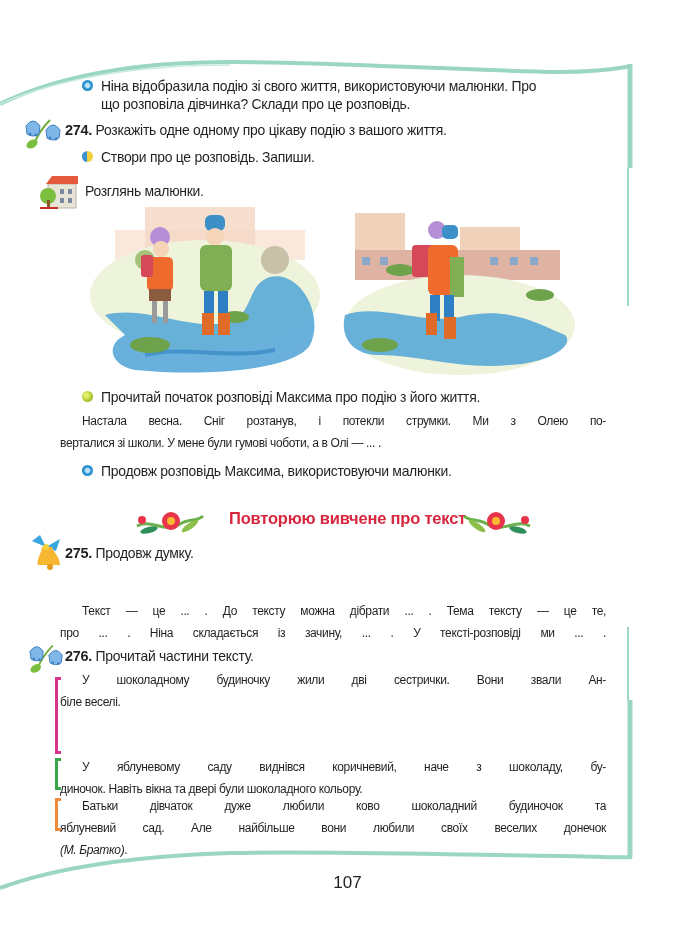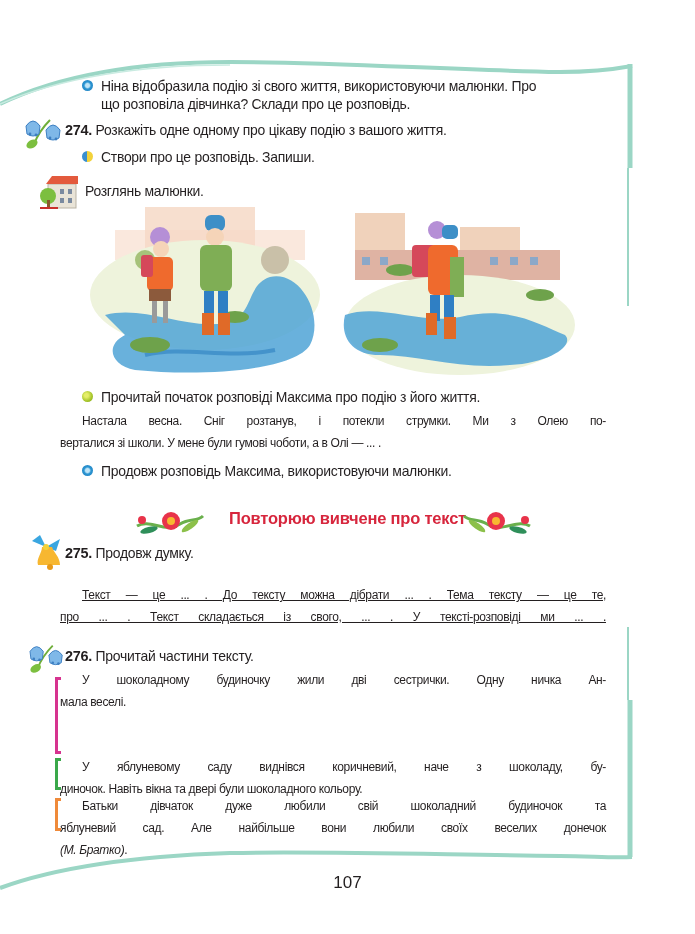--- a/index.html
+++ b/index.html
@@ -171,52 +171,52 @@
   <path d="M34 6 L 20 14 L 30 18 Z" fill="#3aa6e0"></path>
   <path d="M16 14 C 16 20, 10 26, 12 32 L 34 32 C 34 24, 28 20, 26 14 Z" fill="#f7b731"></path>
   <circle cx="24" cy="34" r="3" fill="#e89a1a"></circle>
   <circle cx="20" cy="14" r="3" fill="#f2d23b"></circle>
 </svg>
 <div class="abs t-small" style="left:65px; top:542px;">
   <span class="num">275.</span>
   <span>Продовж думку.</span>
 </div>
 
-<div class="para" style="left:60px; top:584px; width:546px;text-decoration:underline;">
+<div class="para" style="left:60px; top:600px; width:546px;">
   <span class="line" style="text-indent:22px;">Текст — це ... . До тексту можна дібрати ... . Тема тексту — це те,</span>
-  <span class="line">про ... . Текст складається із свого, ... . У тексті-розповіді ми ... .</span>
+  <span class="line">про ... . Ніна складається із зачину, ... . У тексті-розповіді ми ... .</span>
 </div>
 
 <svg class="abs" style="left:28px; top:640px;" width="40" height="36" viewBox="0 0 42 38">
   <path d="M10 30 C 14 20, 20 12, 26 6" stroke="#6fae3a" stroke-width="2" fill="none"></path>
   <ellipse cx="8" cy="30" rx="6" ry="4" fill="#7cbf3f" transform="rotate(-30 8 30)"></ellipse>
   <path d="M2 12 Q 9 2 16 12 L 15 20 Q 9 24 3 20 Z" fill="#7fb8e8" stroke="#3d7fc2" stroke-width="1"></path>
   <path d="M22 16 Q 29 6 36 16 L 35 24 Q 29 28 23 24 Z" fill="#7fb8e8" stroke="#3d7fc2" stroke-width="1"></path>
   <circle cx="6" cy="20" r="1.4" fill="#3d7fc2"></circle>
     <circle cx="12" cy="21" r="1.4" fill="#3d7fc2"></circle>
   <circle cx="26" cy="24" r="1.4" fill="#3d7fc2"></circle>
     <circle cx="32" cy="25" r="1.4" fill="#3d7fc2"></circle>
 </svg>
 <div class="abs t-small" style="left:65px; top:645px;">
   <span class="num">276.</span>
   <span>Прочитай частини тексту.</span>
 </div>
 
 <div class="bracket" style="left:55px; top:677px; height:77px; border-color:#d6338f;"></div>
 <div class="para" style="left:60px; top:669px; width:546px;">
-  <span class="line" style="text-indent:22px;">У шоколадному будиночку жили дві сестрички. Одну ничка Ан-</span>
-  <span class="line last">мала веселі.</span>
+  <span class="line" style="text-indent:22px;">У шоколадному будиночку жили дві сестрички. Вони звали Ан-</span>
+  <span class="line last">біле веселі.</span>
 </div>
 
 <div class="bracket" style="left:55px; top:758px; height:32px; border-color:#3aa84a;"></div>
 <div class="para" style="left:60px; top:756px; width:546px;">
   <span class="line" style="text-indent:22px;">У яблуневому саду виднівся коричневий, наче з шоколаду, бу-</span>
   <span class="line last">диночок. Навіть вікна та двері були шоколадного кольору.</span>
 </div>
 
 <div class="bracket" style="left:55px; top:798px; height:33px; border-color:#ef8a3a;"></div>
 <div class="para" style="left:60px; top:795px; width:546px;">
-  <span class="line" style="text-indent:22px;">Батьки дівчаток дуже любили свій шоколадний будиночок та</span>
+  <span class="line" style="text-indent:22px;">Батьки дівчаток дуже любили ково шоколадний будиночок та</span>
   <span class="line">яблуневий сад. Але найбільше вони любили своїх веселих донечок</span>
   <span class="line last"><i>(М. Братко)</i><span>.</span></span>
 </div>
 
 <div class="page-num">107</div>
 
 </body></html>

